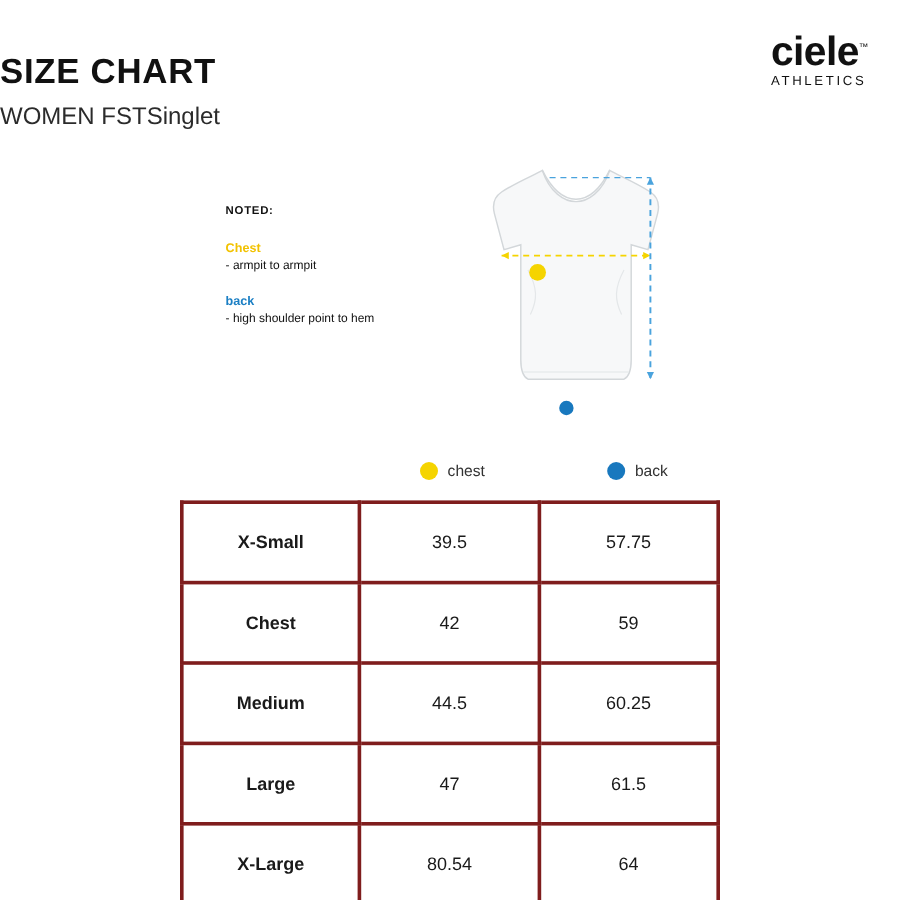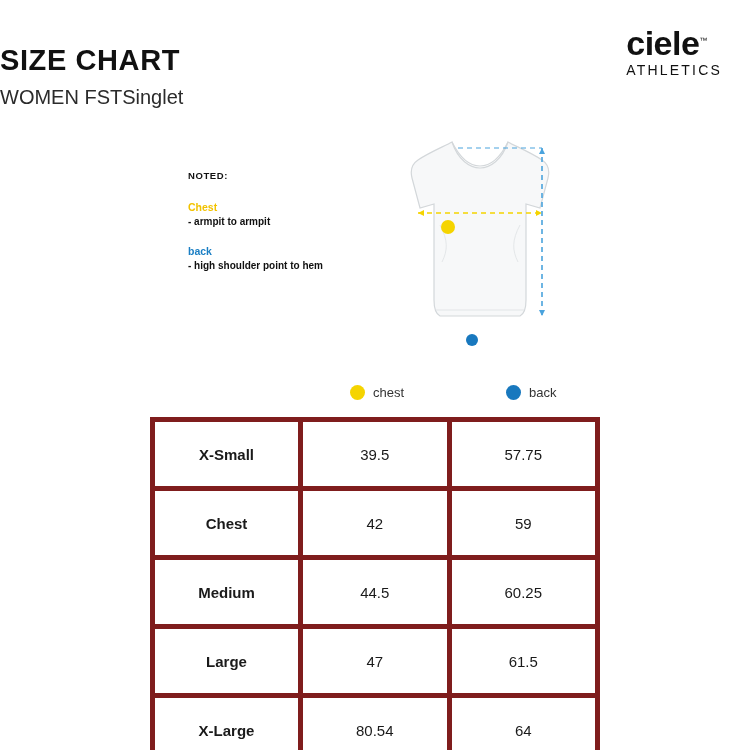--- a/index.html
+++ b/index.html
@@ -32,21 +32,21 @@
     color: #111111;
     display: block;
   }
   .brand-tm {
     font-size: 8px;
     vertical-align: super;
     font-weight: normal;
   }
   .brand-sub {
     display: block;
-    font-size: 14px;
+    font-size: 11px;
     letter-spacing: 2.2px;
     color: #111111;
     margin-top: 3px;
     margin-right: 2px;
   }
 
   
   .title {
     position: absolute;
     top: 44px;
@@ -83,21 +83,21 @@
   }
   .note-key {
     font-size: 10.5px;
     font-weight: bold;
     margin-bottom: 3px;
   }
   .note-key.chest { color: #f2c200; }
   .note-key.back  { color: #1b7fc4; }
   .note-val {
     font-size: 10px;
-    font-weight: bold;
+    font-weight: normal;
     color: #111111;
     margin-bottom: 18px;
     white-space: nowrap;
   }
 
   
   .garment {
     position: absolute;
     left: 390px;
     top: 130px;
@@ -146,21 +146,21 @@
 
   
   table.size-table {
     position: absolute;
     left: 150px;
     top: 417px;
     width: 450px;
     border-collapse: collapse;
   }
   table.size-table td {
-    border: 5px solid #7f1d1d;
+    border: 3px solid #7f1d1d;
     height: 62px;
     text-align: center;
     vertical-align: middle;
     font-size: 15px;
     color: #1a1a1a;
   }
   table.size-table td.label {
     width: 148px;
     font-weight: bold;
     font-size: 15px;

